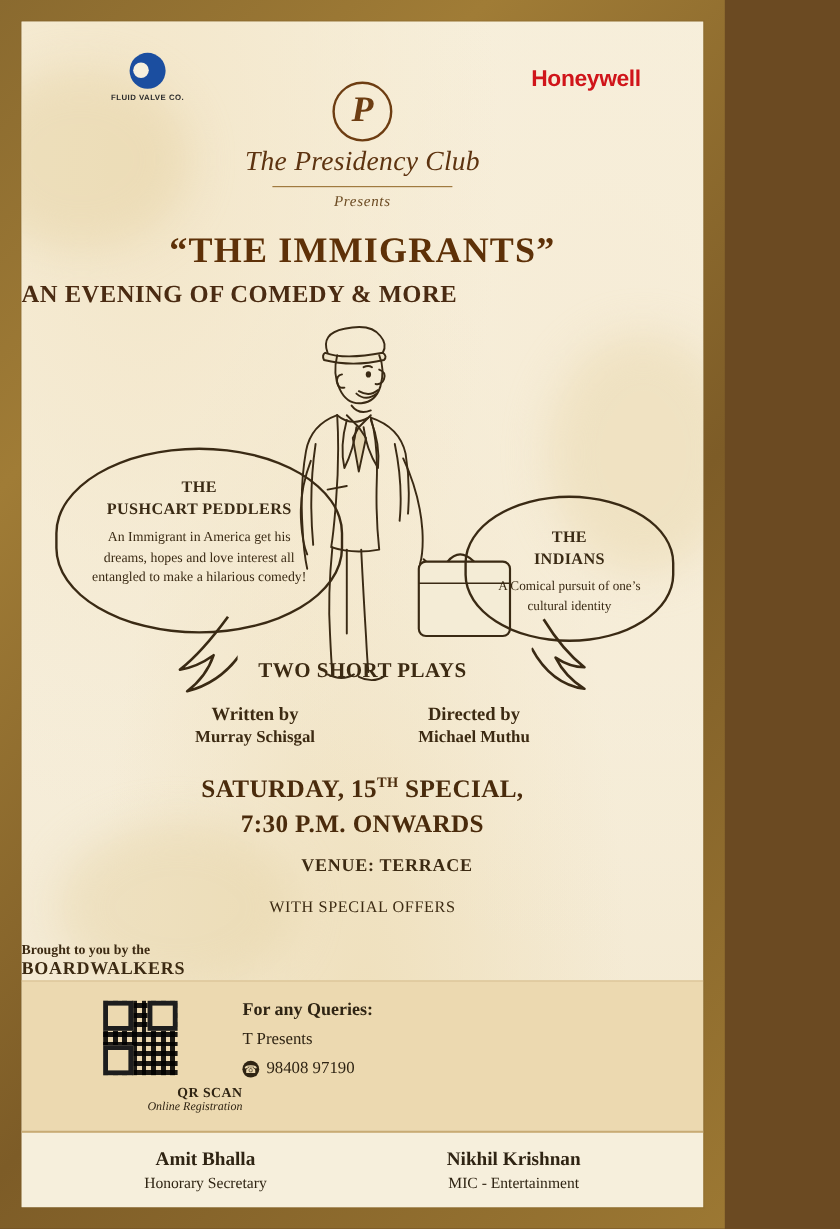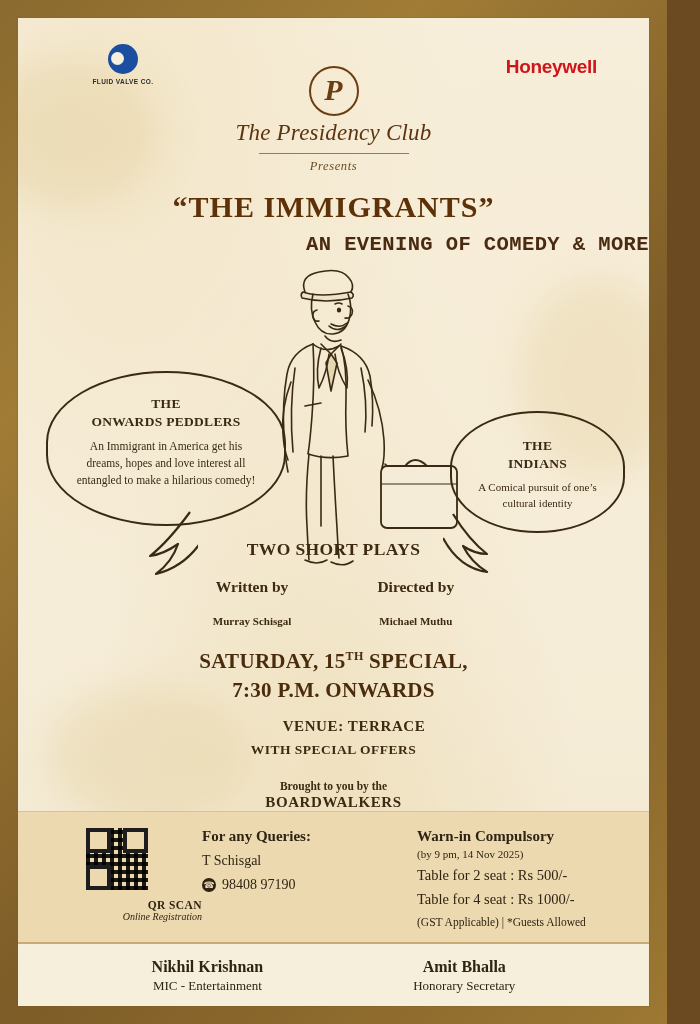--- a/index.html
+++ b/index.html
@@ -2,21 +2,21 @@
 <html><head>
 <meta charset="utf-8">
 <style>
   html, body {
     margin: 0;
     padding: 0;
     background: #6b4a22;
   }
   #poster {
     position: relative;
-    width: 667px;
+    width: 604px;
     height: 1024px;
     overflow: hidden;
     font-family: "Liberation Serif", serif;
     background: linear-gradient(135deg, #8a6a2f 0%, #a07c36 25%, #7d5c27 60%, #9c7833 100%);
   }
   
   .frame-outer {
     position: absolute;
     inset: 0;
     border: 17px solid transparent;
@@ -141,27 +141,26 @@
   .title {
     text-align: center;
     margin-top: 16px;
     color: #5e3108;
     font-size: 30px;
     font-weight: bold;
     letter-spacing: 1px;
   }
   .title .quote { color: #5e3108; }
   .subtitle {
-    text-align: right;
+    text-align: left;
     margin-top: 9px;
     color: #4a2b12;
     font-size: 20.5px;
     font-weight: bold;
     letter-spacing: 0.4px;
-    font-family: Liberation Mono, monospace;
   }
 
   
   .art {
     position: relative;
     height: 330px;
   }
   .man {
     position: absolute;
     left: 50%;
@@ -224,24 +223,24 @@
     gap: 86px;
     margin-top: 18px;
     text-align: center;
   }
   .credits .role {
     font-size: 15.5px;
     color: #3c2a12;
     font-weight: bold;
   }
   .credits .who {
-    font-size: 11px;
+    font-size: 14px;
     color: #3c2a12;
     font-weight: bold;
-    margin-top: 19px;
+    margin-top: 2px;
   }
   .when {
     text-align: center;
     margin-top: 20px;
     color: #4a2b0c;
     font-weight: bold;
     font-size: 21px;
     letter-spacing: 0.3px;
     line-height: 1.35;
   }
@@ -250,28 +249,27 @@
     text-align: center;
     margin-top: 14px;
     font-size: 15px;
     font-weight: bold;
     color: #3c2a12;
     letter-spacing: 0.6px;
     padding-left: 41px;
   }
   .offers {
     text-align: center;
-    margin-top: 7px;
+    margin-top: 17px;
     font-size: 13.5px;
-    font-weight: bold;
+    font-weight: normal;
     color: #3c2a12;
     letter-spacing: 0.5px;
   }
   .brought {
-    text-align: center;
     margin-top: 22px;
     font-size: 11.5px;
     color: #3c2a12;
     font-weight: bold;
   }
   .brought .big {
     font-size: 15px;
     letter-spacing: 0.6px;
     margin-top: 2px;
   }
@@ -479,21 +477,21 @@
           </g>
 
           <g>
             <rect x="172" y="210" width="76" height="62" rx="6" fill="#f4ecd6" stroke="#3a2a14" stroke-width="1.8"></rect>
             <path d="M172 228 h76" stroke="#3a2a14" stroke-width="1.2" fill="none"></path>
             <path d="M196 210 q10 -12 22 0" stroke="#3a2a14" stroke-width="1.8" fill="none"></path>
           </g>
         </svg>
 
         <div class="bubble bubble-left">
-          <h4><span>THE</span><br><span>ONWARDS PEDDLERS</span></h4>
+          <h4><span>THE</span><br><span>PUSHCART PEDDLERS</span></h4>
           <p>An Immigrant in America get his dreams, hopes and love interest all entangled to make a hilarious comedy!</p>
         </div>
         <svg class="tail" style="left:60px;top:250px;" width="120" height="80" viewBox="0 0 120 80">
           <path d="M112 6 q-22 30 -40 44 q14 -2 28 -12 q-6 18 -22 30 q32 -8 50 -40" fill="none" stroke="#3a2a14" stroke-width="2.2" stroke-linejoin="round"></path>
         </svg>
 
         <div class="bubble bubble-right">
           <h4><span>THE</span><br><span>INDIANS</span></h4>
           <p>A Comical pursuit of one’s cultural identity</p>
         </div>
@@ -532,42 +530,35 @@
         <div class="qr-col">
           <div class="qr">
               <span></span>
             </div>
           <div class="qr-title">QR SCAN</div>
           <div class="qr-sub">Online Registration</div>
         </div>
 
         <div class="queries-col">
           <div class="h">For any Queries:</div>
-          <div class="n">T Schisgal</div>
+          <div class="n">T Presents</div>
           <div class="phone-row">
             <span class="phone-icon">☎</span>
             <span>98408 97190</span>
           </div>
         </div>
 
-        <div class="warn-col">
-          <div class="h">Warn-in Compulsory</div>
-          <div class="sub">(by 9 pm, 14 Nov 2025)</div>
-          <div class="price">Table for 2 seat : Rs 500/-</div>
-          <div class="price">Table for 4 seat : Rs 1000/-</div>
-          <div class="note">(GST Applicable) | *Guests Allowed</div>
-        </div>
       </div>
 
       <div class="footer">
+        <div>
+          <div class="name">Amit Bhalla</div>
+          <div class="role">Honorary Secretary</div>
+        </div>
         <div>
           <div class="name">Nikhil Krishnan</div>
           <div class="role">MIC - Entertainment</div>
         </div>
-        <div>
-          <div class="name">Amit Bhalla</div>
-          <div class="role">Honorary Secretary</div>
-        </div>
       </div>
 
     </div>
   </div>
 </div>
 
 </body></html>

